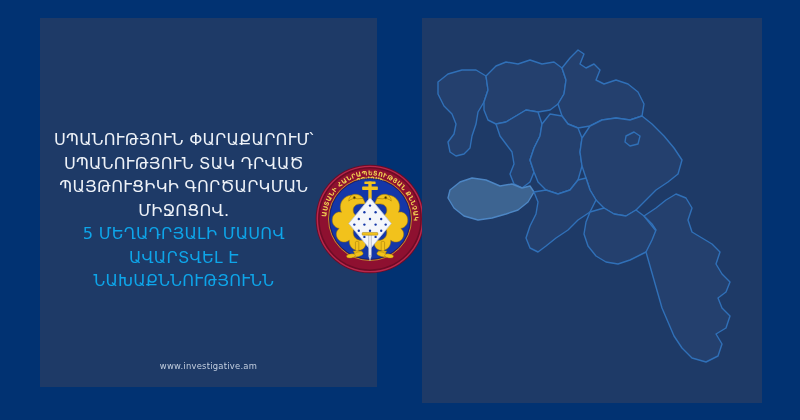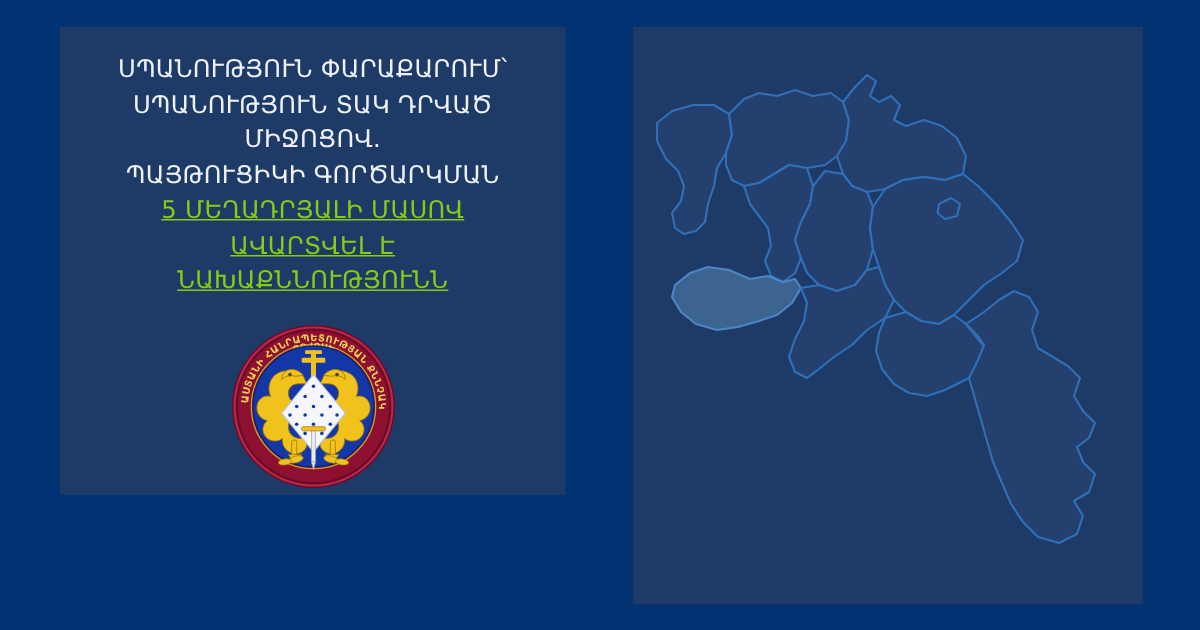--- a/index.html
+++ b/index.html
@@ -19,44 +19,43 @@
     height: 420px;
     background: #013272;
   }
 
   
   #left-panel {
     position: absolute;
     left: 40px;
     top: 18px;
     width: 337px;
-    height: 312px;
+    height: 369px;
     background: #1e3a67;
     box-sizing: border-box;
     padding: 16px 14px 0 14px;
     display: flex;
-    flex-direction: column;
     align-items: center;
   }
   #headline {
     width: 100%;
     text-align: center;
     margin: 0;
     padding: 0;
   }
   .hl-line {
     display: block;
     font-size: 16.2px;
     line-height: 23.5px;
     letter-spacing: 0.2px;
     font-weight: 400;
     white-space: nowrap;
   }
   .hl-white { color: #eef2f8; }
-  .hl-yellow { color: #84cc16; text-decoration: underline; }
+  .hl-yellow { color: #0ea5e9; }
 
   
   #emblem-wrap {
     margin-top: 16px;
     width: 112px;
     height: 112px;
   }
   #emblem { display: block; }
 
   
@@ -107,22 +106,22 @@
 </head>
 <body>
 
 <div id="poster">
 
   <div id="left-panel">
 
     <div id="headline">
       <span class="hl-line hl-white">ՍՊԱՆՈՒԹՅՈՒՆ ՓԱՐԱՔԱՐՈՒՄ՝</span>
       <span class="hl-line hl-white">ՍՊԱՆՈՒԹՅՈՒՆ ՏԱԿ ԴՐՎԱԾ</span>
+      <span class="hl-line hl-white">ՊԱՅԹՈՒՑԻԿԻ ԳՈՐԾԱՐԿՄԱՆ</span>
       <span class="hl-line hl-white">ՄԻՋՈՑՈՎ.</span>
-      <span class="hl-line hl-white">ՊԱՅԹՈՒՑԻԿԻ ԳՈՐԾԱՐԿՄԱՆ</span>
       <span class="hl-line hl-yellow">5 ՄԵՂԱԴՐՅԱԼԻ ՄԱՍՈՎ</span>
       <span class="hl-line hl-yellow">ԱՎԱՐՏՎԵԼ Է</span>
       <span class="hl-line hl-yellow">ՆԱԽԱՔՆՆՈՒԹՅՈՒՆՆ</span>
     </div>
 
     <div id="emblem-wrap">
       <svg id="emblem" viewBox="0 0 200 200" width="112" height="112">
         <defs>
           <path id="ringTop" d="M 22,100 A 78,78 0 0 1 178,100" fill="none"></path>
           <path id="ringBot" d="M 176,100 A 76,76 0 0 0 24,100" fill="none"></path>
@@ -216,20 +215,21 @@
 
         <g fill="#f2c21c" stroke="#9c7508" stroke-width="0.7">
           <ellipse cx="79" cy="163" rx="9" ry="4" transform="rotate(-14 79 163)"></ellipse>
           <ellipse cx="66" cy="166" rx="8" ry="3.6" transform="rotate(-8 66 166)"></ellipse>
           <ellipse cx="121" cy="163" rx="9" ry="4" transform="rotate(14 121 163)"></ellipse>
           <ellipse cx="134" cy="166" rx="8" ry="3.6" transform="rotate(8 134 166)"></ellipse>
         </g>
       </svg>
     </div>
 
+    <div id="site-url">www.investigative.am</div>
   </div>
 
   <div id="right-panel">
     <svg id="map-svg" viewBox="0 0 330 330">
 
       <path class="marz" d="M8,42 L18,34 L32,30 L46,30 L56,36 L58,50 L54,62 L48,72 L46,84
                L42,96 L40,108 L34,114 L26,116 L20,112 L18,102 L24,94 L26,84
                L22,74 L14,66 L8,54 Z"></path>
 
       <path class="marz" d="M56,36 L66,26 L76,22 L88,24 L100,20 L112,24 L124,22 L132,28

